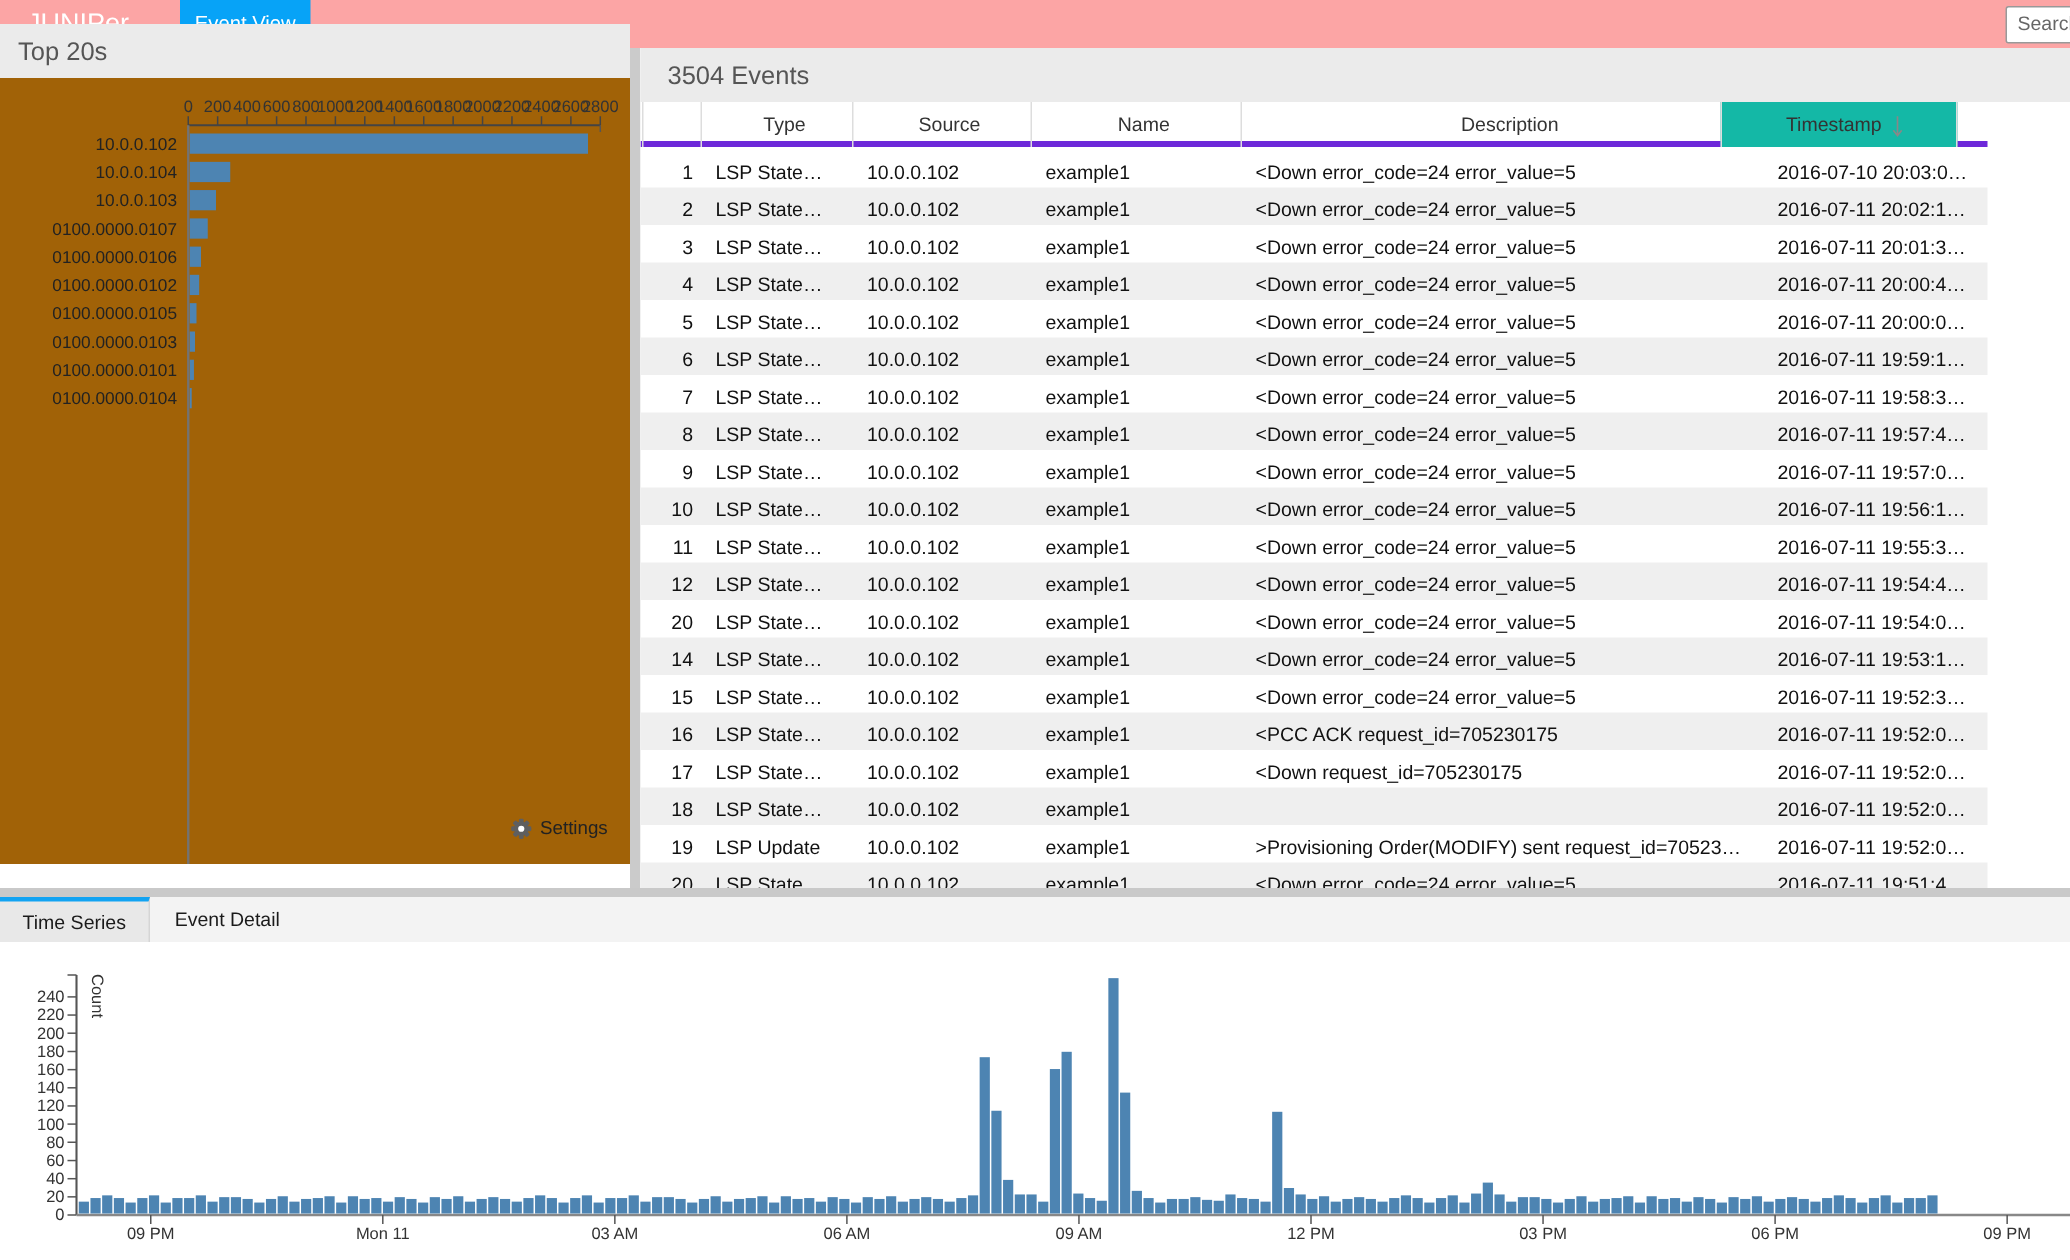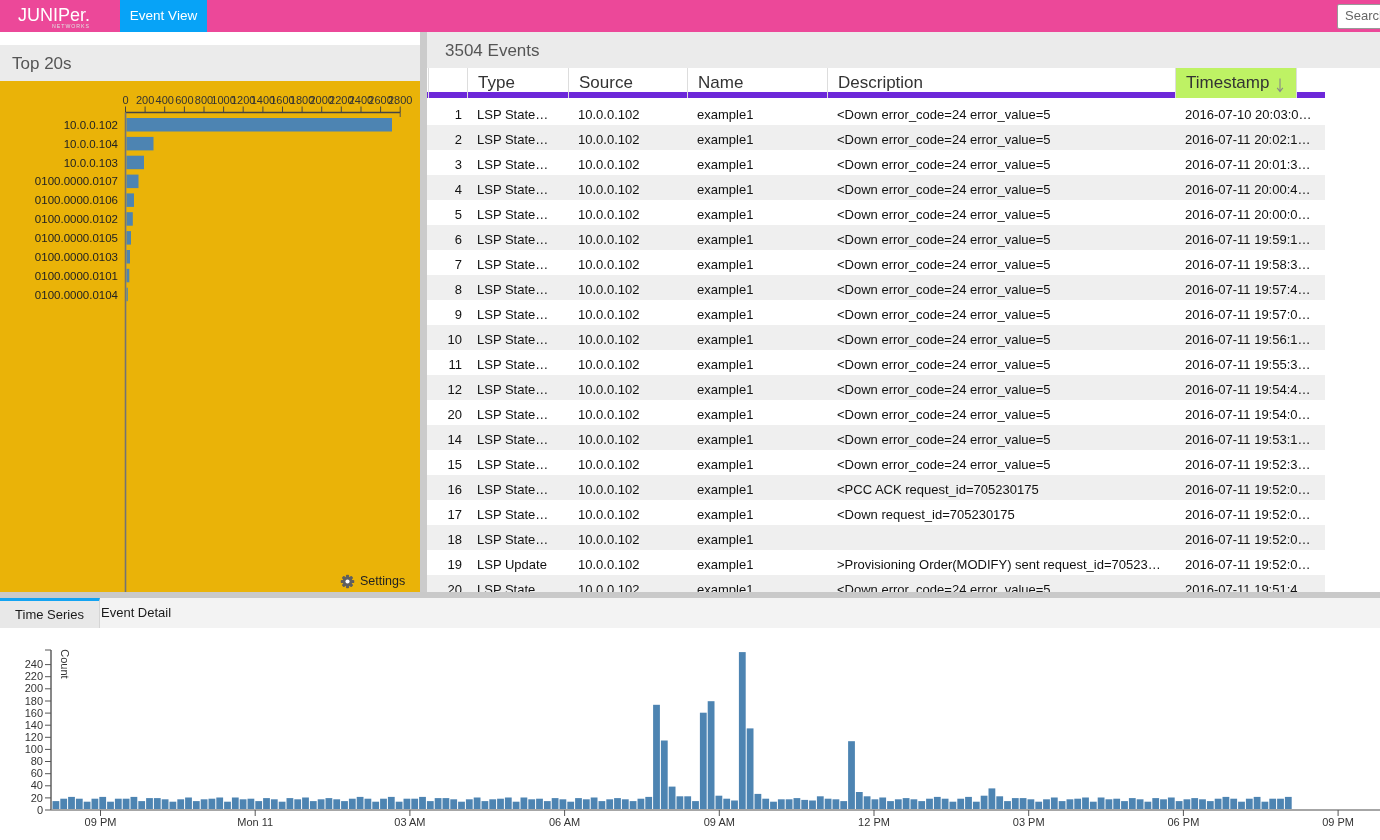--- a/index.html
+++ b/index.html
@@ -1,45 +1,45 @@
 <!DOCTYPE html>
 <html><head><meta charset="utf-8"><title>Event View</title>
 <style>
 * { margin:0; padding:0; box-sizing:border-box; }
 html,body { width:1380px; height:840px; overflow:hidden; background:#fff;
   font-family:"Liberation Sans", sans-serif; }
-#nav { position:absolute; left:0; top:0; width:1380px; height:32px; background:#ec4899; }
+#nav { position:absolute; left:0; top:0; width:1380px; height:32px; background:#fca5a5; }
 #tab-ev { position:absolute; left:120px; top:0; width:87px; height:32px; background:#07a3f7;
   color:#fff; font-size:13.5px; text-align:center; line-height:32px; }
 #search { position:absolute; left:1337px; top:4px; width:55px; height:25px; background:#fff;
   border:1px solid #999; border-radius:2px; font-size:13px; color:#666; line-height:22px; padding-left:7px; }
 .panel-hd { position:absolute; left:0; top:0; right:0; height:36px; background:#ebebeb;
   color:#555; font-size:17px; line-height:37px; padding-left:12px; }
-#left { position:absolute; left:0; top:45px; width:420px; height:560px; background:#eab308; }
+#left { position:absolute; left:0; top:16px; width:420px; height:560px; background:#a16207; }
 #split { position:absolute; left:420px; top:32px; width:7px; height:560px; background:#cbcbcb; }
 #right { position:absolute; left:427px; top:32px; width:953px; height:560px; background:#fff; overflow:hidden; }
 #thead { position:absolute; left:0; top:36px; width:898px; height:30px; background:#fff;
-  border-bottom:6px solid #6d28d9; font-size:17px; color:#333; }
+  border-bottom:4px solid #6d28d9; font-size:13px; color:#333;text-align:center; }
 #thead span { position:absolute; top:0; height:30px; line-height:30px; border-left:1px solid #ddd; padding-left:10px; }
 #tbody { position:absolute; left:0; top:0; width:953px; height:524px; }
 #tbody > div { position:absolute; left:0; width:898px; height:25px; line-height:30px; font-size:13px; color:#111; }
 #tbody > div.alt { background:#efefef; }
 #tbody span { position:absolute; top:0; white-space:nowrap; overflow:hidden; }
 .c0 { left:0; width:40px; text-align:right; padding-right:5px; }
 .c1 { left:50px; width:95px; } .c2 { left:151px; width:110px; }
 .c3 { left:270px; width:130px; } .c4 { left:410px; width:340px; }
 .c5 { left:758px; width:140px; }
 #settings { position:absolute; left:360px; top:529px; font-size:12.5px; line-height:14px; color:#222; }
 #bottom { position:absolute; left:0; top:592px; width:1380px; height:248px; background:#fff;padding-left:40px; }
 #divider { position:absolute; left:0; top:0; width:1380px; height:6px; background:#c9c9c9; }
 #tabbar { position:absolute; left:0; top:6px; width:1380px; height:30px; background:#f3f3f3; }
 #tab1 { position:absolute; left:0; top:0; width:100px; height:30px; background:#e8e8e8;
   border-top:3px solid #12a3f2; border-right:1px solid #d5d5d5; text-align:center;
   font-size:13px; color:#1a1a1a; line-height:28px; }
-#tab2 { position:absolute; left:101px; top:0; width:101px; height:30px; text-align:left;
+#tab2 { position:absolute; left:101px; top:0; width:101px; height:30px; text-align:center;
   font-size:13px; color:#1a1a1a; line-height:29px; }
 </style></head>
 <body>
 <div id="nav">
     <svg width="110" height="32" viewBox="0 0 110 32" style="position:absolute;left:13px;top:0">
       <text x="5" y="21" font-family="Liberation Sans, sans-serif" font-size="18" fill="#fff" letter-spacing="0">JUNIPer.</text>
       <text x="39" y="28" font-family="Liberation Sans, sans-serif" font-size="5.2" fill="#e0e0e0" letter-spacing="1">NETWORKS</text>
     </svg>
     <div id="tab-ev">Event View</div>
     <div id="search">Search</div>
@@ -115,21 +115,21 @@
 </div>
 <div id="split"></div>
 <div id="right">
   <div class="panel-hd" style="padding-left:18px">3504 Events</div>
   <div id="thead">
     <span style="left:1px;width:39px"></span>
     <span style="left:40px;width:101px">Type</span>
     <span style="left:141px;width:119px">Source</span>
     <span style="left:260px;width:140px">Name</span>
     <span style="left:400px;width:348px">Description</span>
-    <span style="left:748px;width:122px;background:#bef264;border-right:1px solid #ddd">Timestamp<svg width="12" height="15" viewBox="0 0 12 15" style="vertical-align:-5px;margin-left:5px">
+    <span style="left:720px;width:158px;background:#14b8a6;border-right:1px solid #ddd">Timestamp<svg width="12" height="15" viewBox="0 0 12 15" style="vertical-align:-5px;margin-left:5px">
           <path d="M6 0.5 L6 13 M3.2 9.8 L6 13.5 L8.8 9.8" stroke="#888" stroke-width="1.1" fill="none"></path>
         </svg></span>
   </div>
   <div id="tbody">
       <div style="top:67.5px">
         <span class="c0">1</span>
         <span class="c1">LSP State…</span>
         <span class="c2">10.0.0.102</span>
         <span class="c3">example1</span>
         <span class="c4">&lt;Down error_code=24 error_value=5</span>

